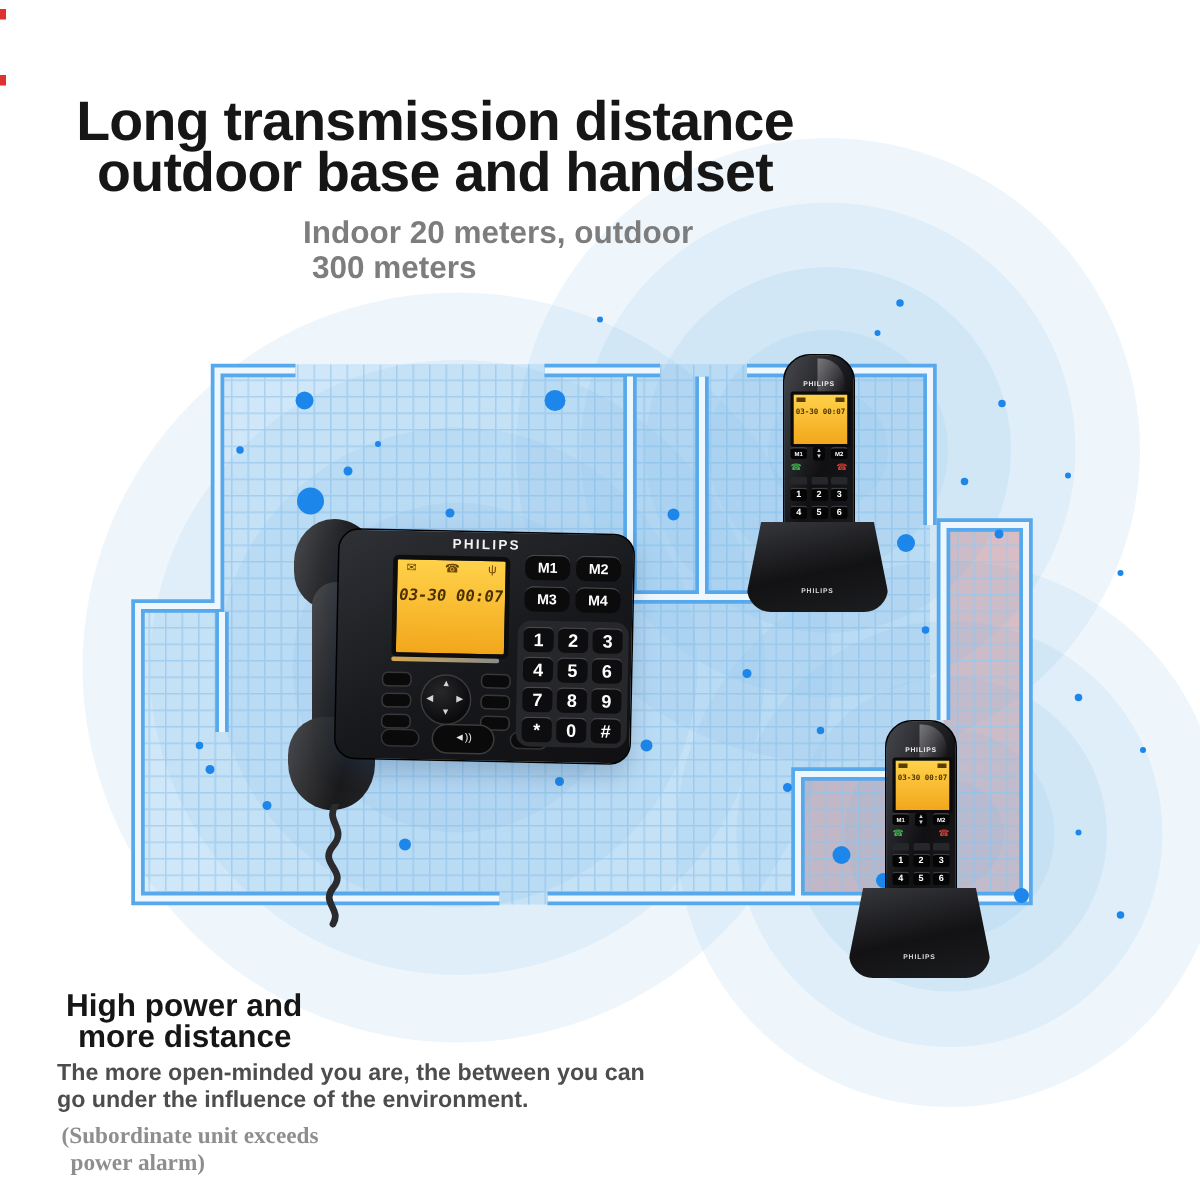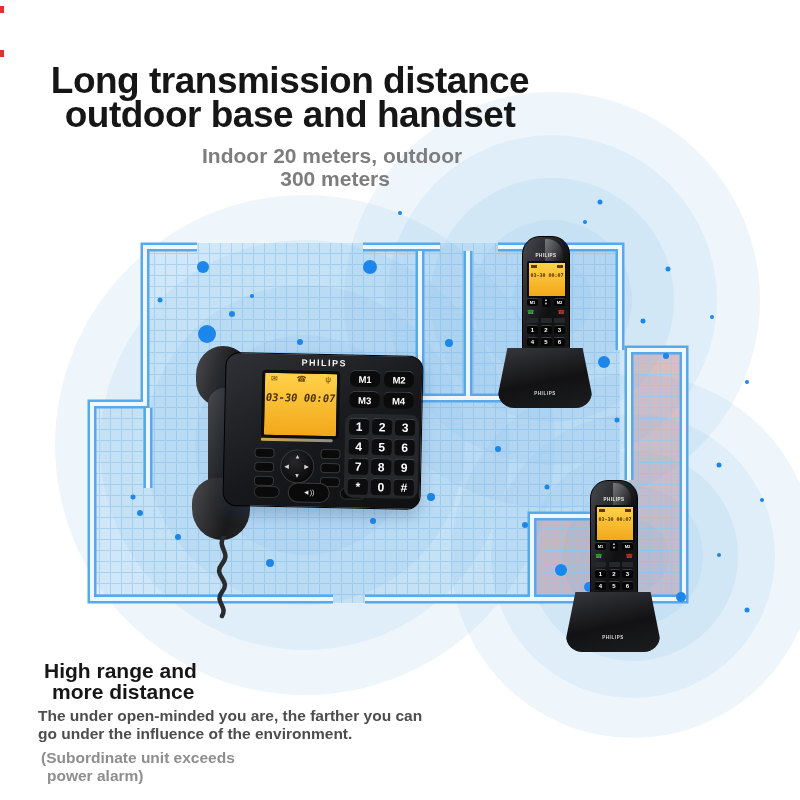--- a/index.html
+++ b/index.html
@@ -6,31 +6,31 @@
   body{width:800px;height:800px;position:relative;background:#ffffff;overflow:hidden;
        font-family:"Liberation Sans",sans-serif;}
   .stage{position:absolute;inset:0;width:800px;height:800px;}
 
   
   .header{position:absolute;left:28px;top:64px;width:524px;text-align:center;}
   .title{font-size:37px;line-height:34px;font-weight:700;color:var(--title-black,#161616);
          letter-spacing:-0.5px;}
   .subtitle{position:absolute;left:202px;top:144px;font-size:21px;line-height:23px;
             font-weight:700;color:var(--subtitle-gray,#7d7d7d);text-align:left;}
-  .subtitle .l2{margin-left:6px;text-align:center;}
+  .subtitle .l2{margin-left:6px;}
 
   
   .footer-heading{position:absolute;left:44px;top:660px;font-size:21px;line-height:21px;
                   font-weight:700;color:var(--title-black,#161616);}
   .footer-heading .l2{margin-left:8px;}
   .footer-body{position:absolute;left:38px;top:707px;font-size:15.5px;line-height:18px;
                font-weight:700;color:var(--body-gray,#4d4d4d);}
   .footer-body .l2{margin-left:0;}
   .footer-note{position:absolute;left:41px;top:749px;font-size:15.5px;line-height:18px;
-               font-weight:700;color:var(--note-gray,#8e8e8e);}
+               font-weight:700;color:var(--note-gray,#8e8e8e);font-family:Liberation Serif, serif;}
   .footer-note .l2{margin-left:6px;}
 
   
   svg.plan{position:absolute;left:0;top:0;}
 
   
   .phone-black{background:linear-gradient(150deg,#303136 0%,#17181b 55%,#101013 100%);}
 
   
   .base-phone{position:absolute;left:188px;top:336px;width:236px;height:286px;}
@@ -392,25 +392,25 @@
           <div class="hs-wide"></div>
         </div>
       </div>
     </div>
     <div class="hs-cradle">
       <div class="hs-cradle-brand">PHILIPS</div>
     </div>
   </div>
 
   <div class="footer-heading">
-    <div>High range and</div>
+    <div>High power and</div>
     <div class="l2">more distance</div>
   </div>
   <div class="footer-body">
-    <div>The under open-minded you are, the farther you can</div>
+    <div>The more open-minded you are, the between you can</div>
     <div class="l2">go under the influence of the environment.</div>
   </div>
   <div class="footer-note">
     <div>(Subordinate unit exceeds</div>
     <div class="l2">power alarm)</div>
   </div>
 
 </div>
 
 </body></html>

